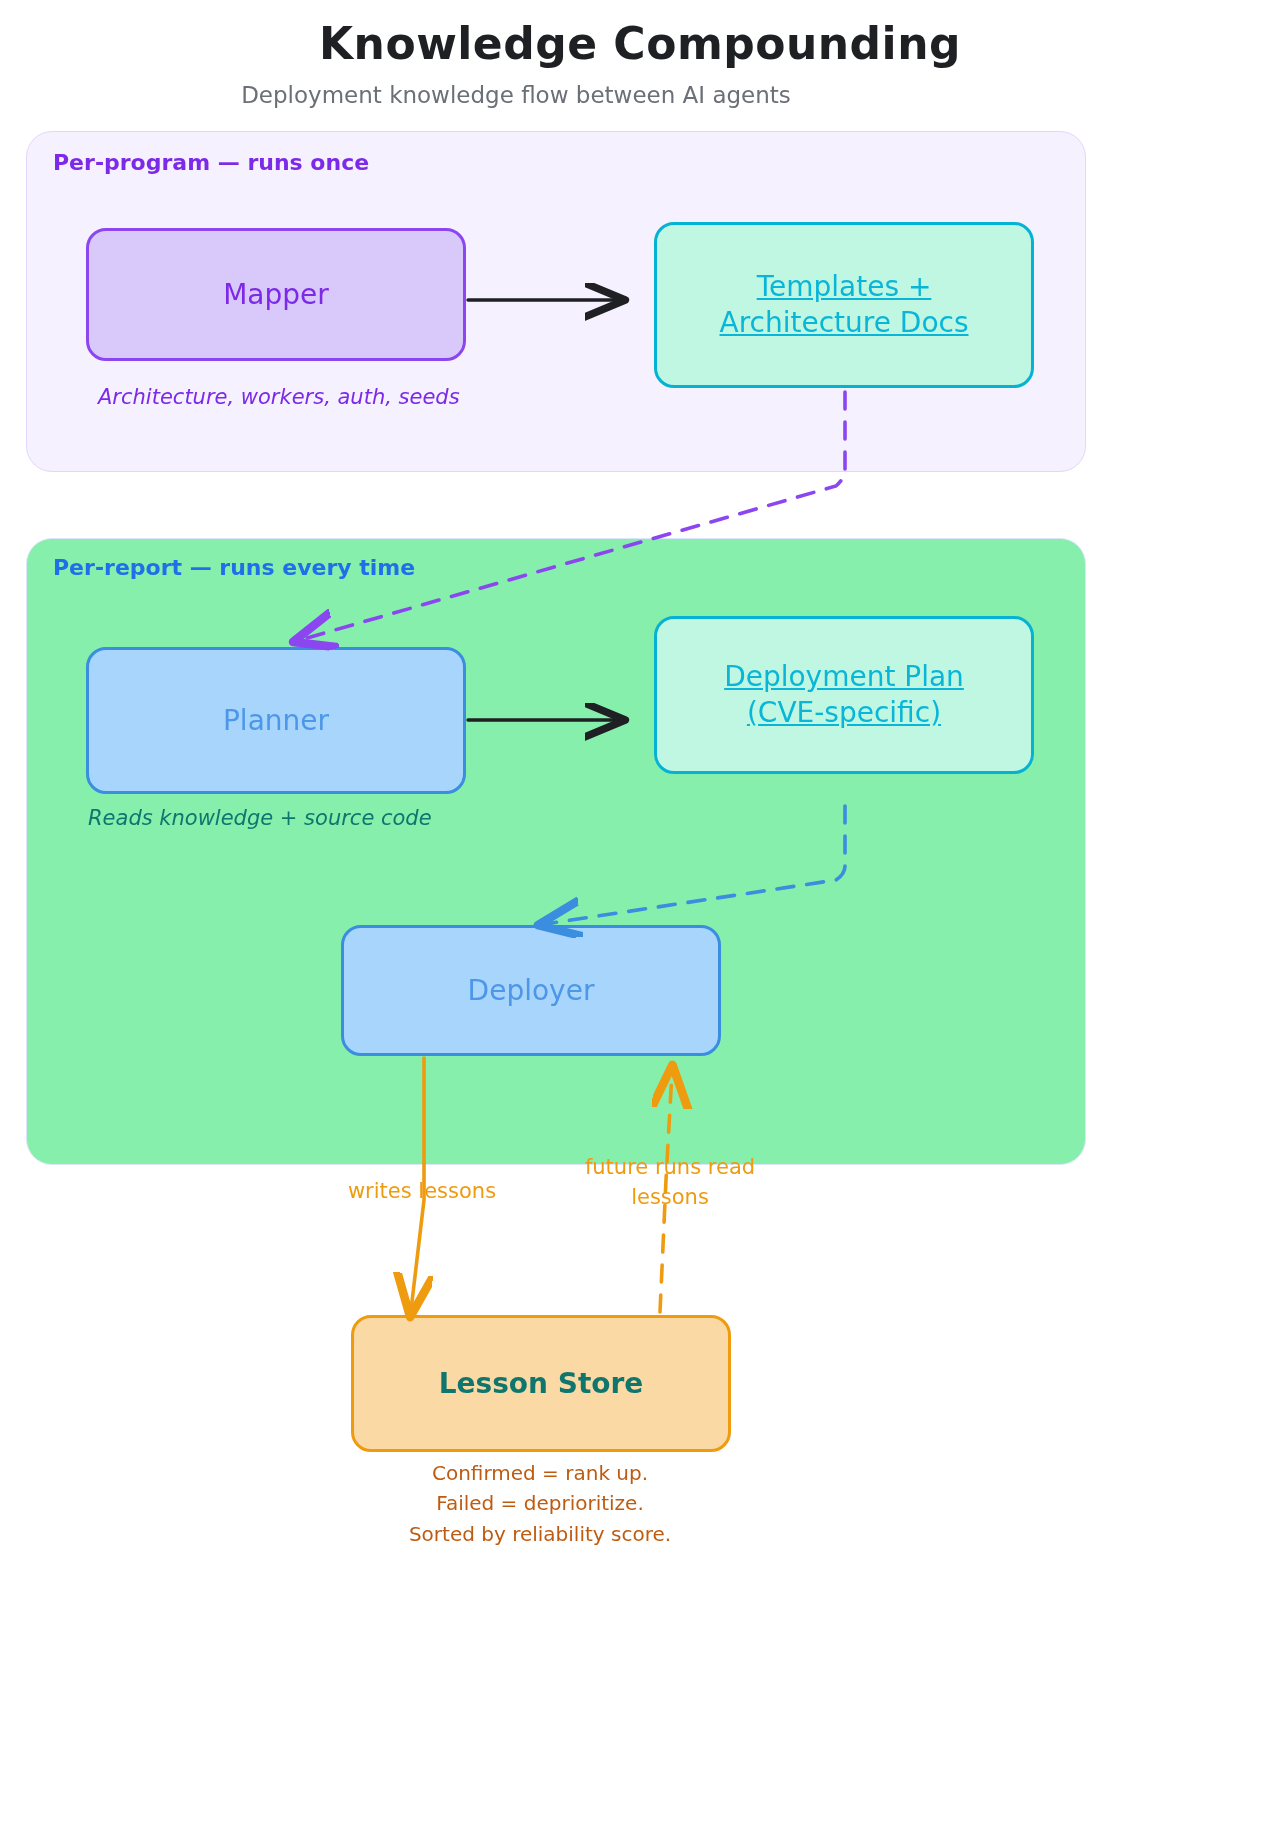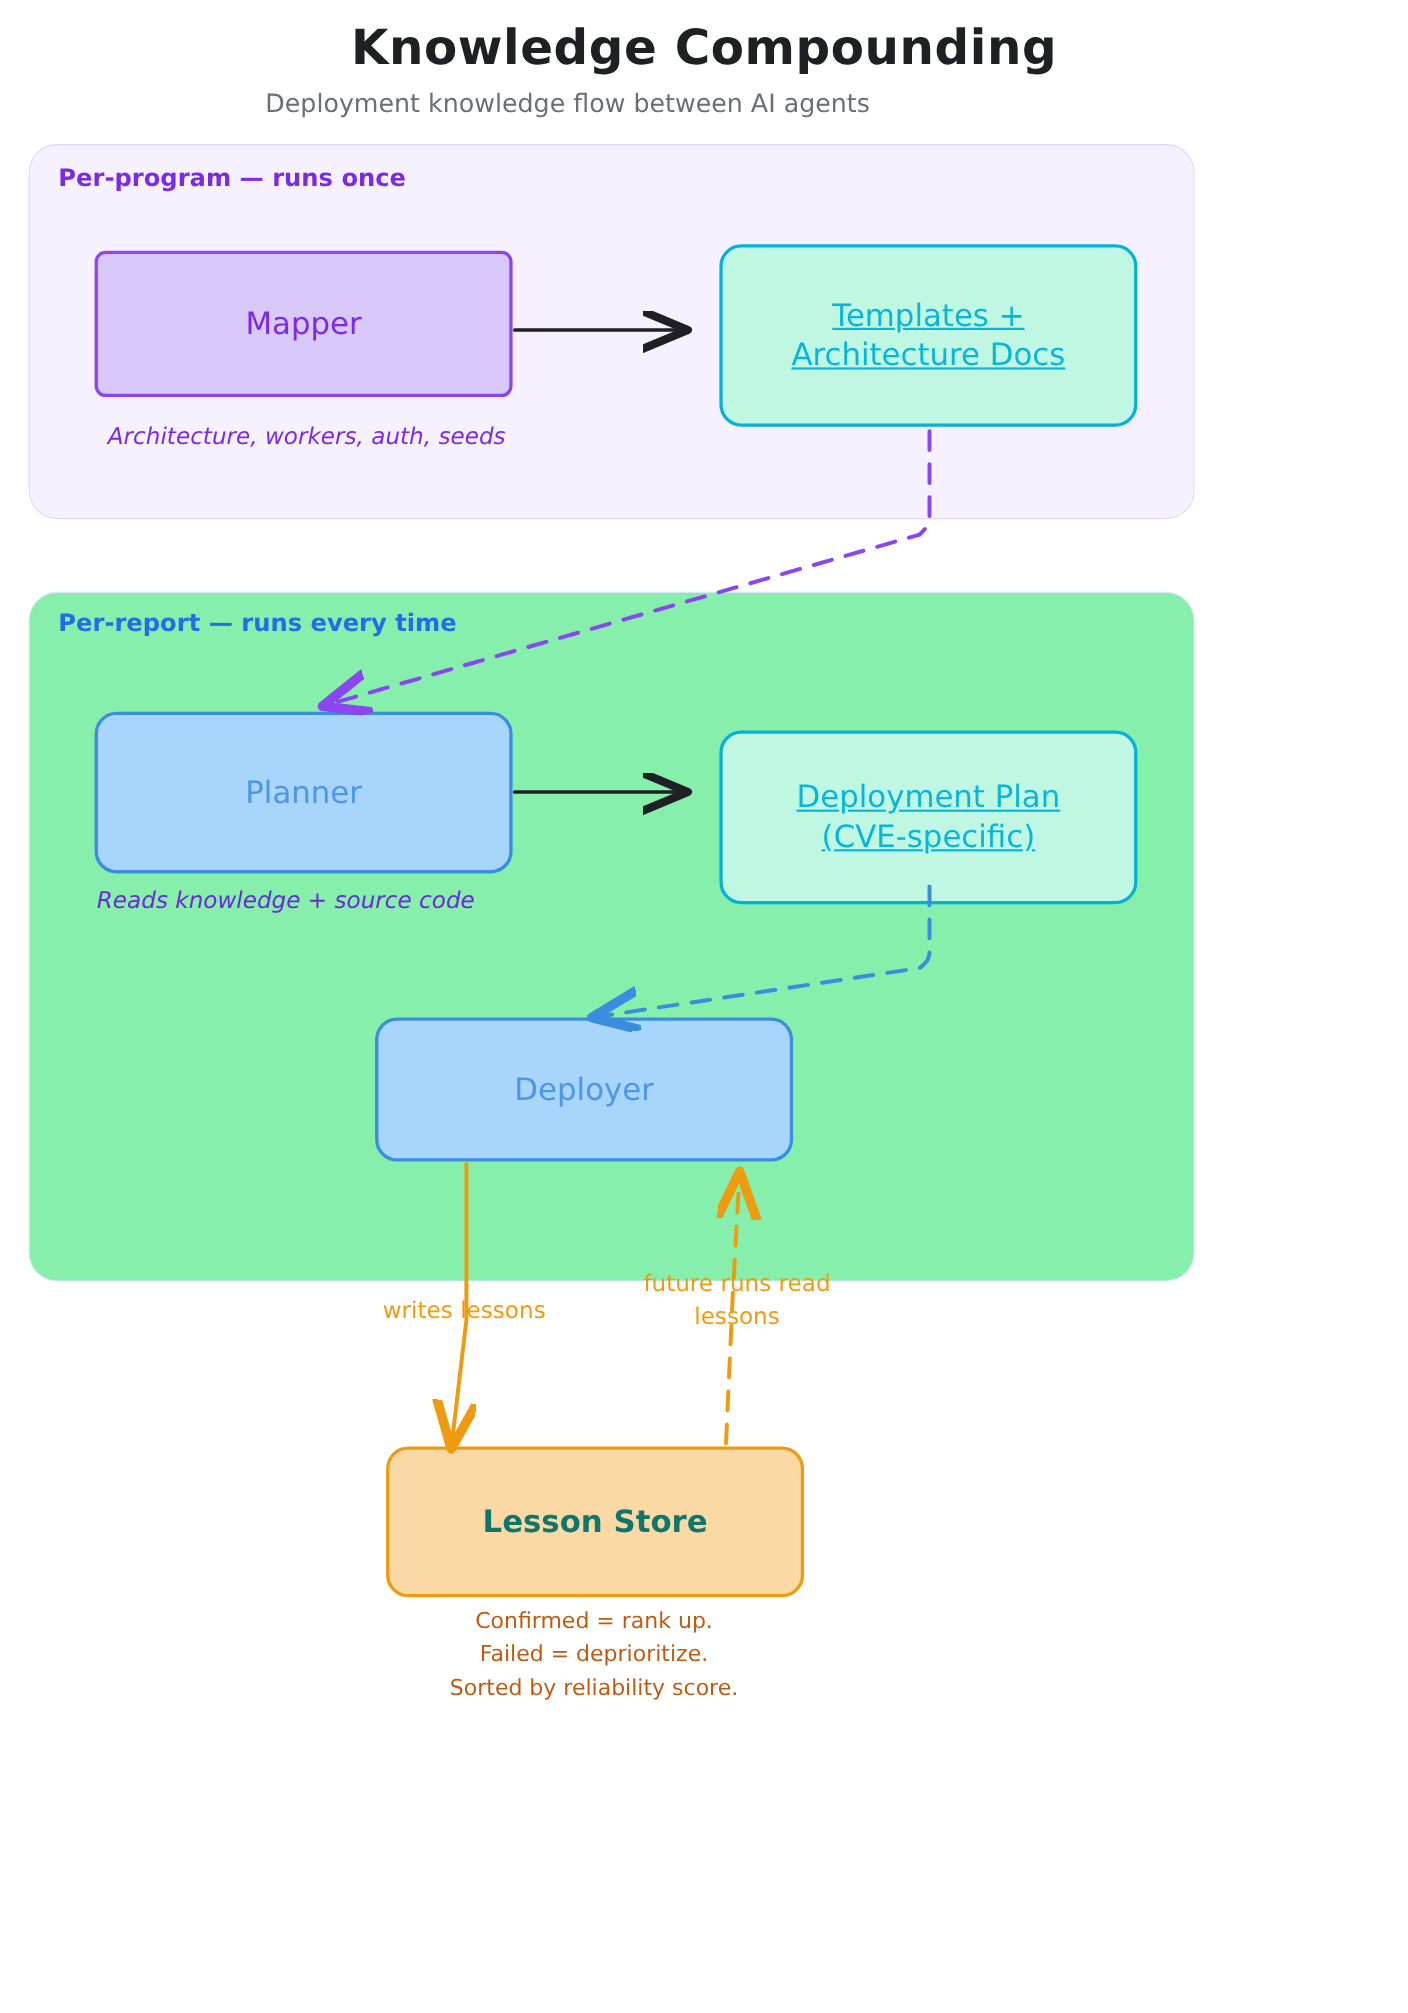--- a/index.html
+++ b/index.html
@@ -114,37 +114,37 @@
     border: 3.5px solid #3a8ddf;
     color: #4d96e8;
   }
   .node-orange {
     background: #fbd9a5;
     border: 3.5px solid #ef9b10;
     color: #0f766e;
     font-weight: bold;
   }
 
-  #node-mapper       { left: 86px;  top: 228px; width: 380px; height: 133px; border-radius: 10px; }
+  #node-mapper       { left: 86px;  top: 228px; width: 380px; height: 133px; }
   #node-templates    { left: 654px; top: 222px; width: 380px; height: 166px; }
   #node-planner      { left: 86px;  top: 647px; width: 380px; height: 147px; }
-  #node-plan         { left: 654px; top: 664px; width: 380px; height: 158px; }
+  #node-plan         { left: 654px; top: 616px; width: 380px; height: 158px; }
   #node-deployer     { left: 341px; top: 925px; width: 380px; height: 131px; }
   #node-lessonstore  { left: 351px; top: 1315px; width: 380px; height: 137px; }
 
   
   .caption {
     position: absolute;
     font-size: 21px;
     white-space: nowrap;
     z-index: 4;
     font-style: italic;
   }
   #cap-mapper  { left: 98px; top: 385px; color: #7c2ae8; }
-  #cap-planner { left: 88px; top: 806px; color: #6d28d9; }
+  #cap-planner { left: 88px; top: 806px; color: #0f766e; }
 
   
   .edge-label {
     position: absolute;
     font-size: 21px;
     color: #ef9b10;
     text-align: center;
     line-height: 1.45;
     z-index: 6;
   }

